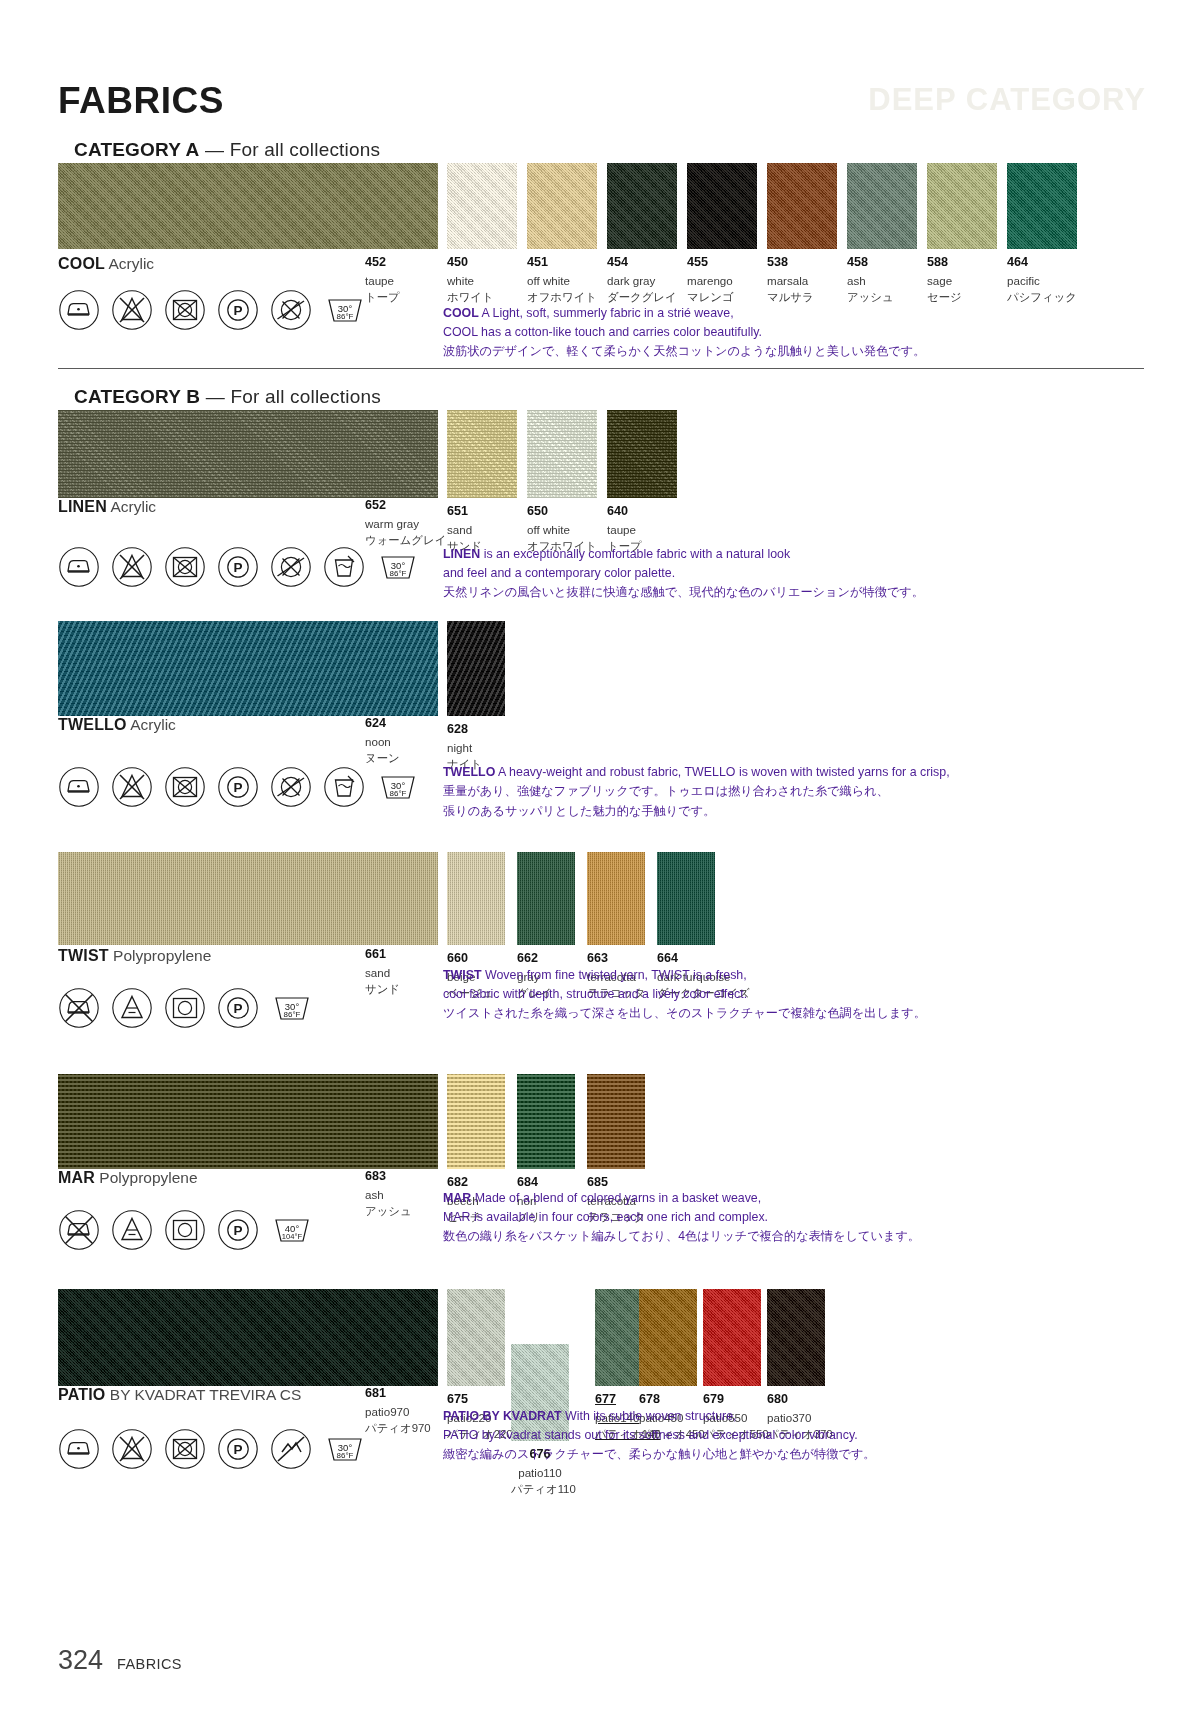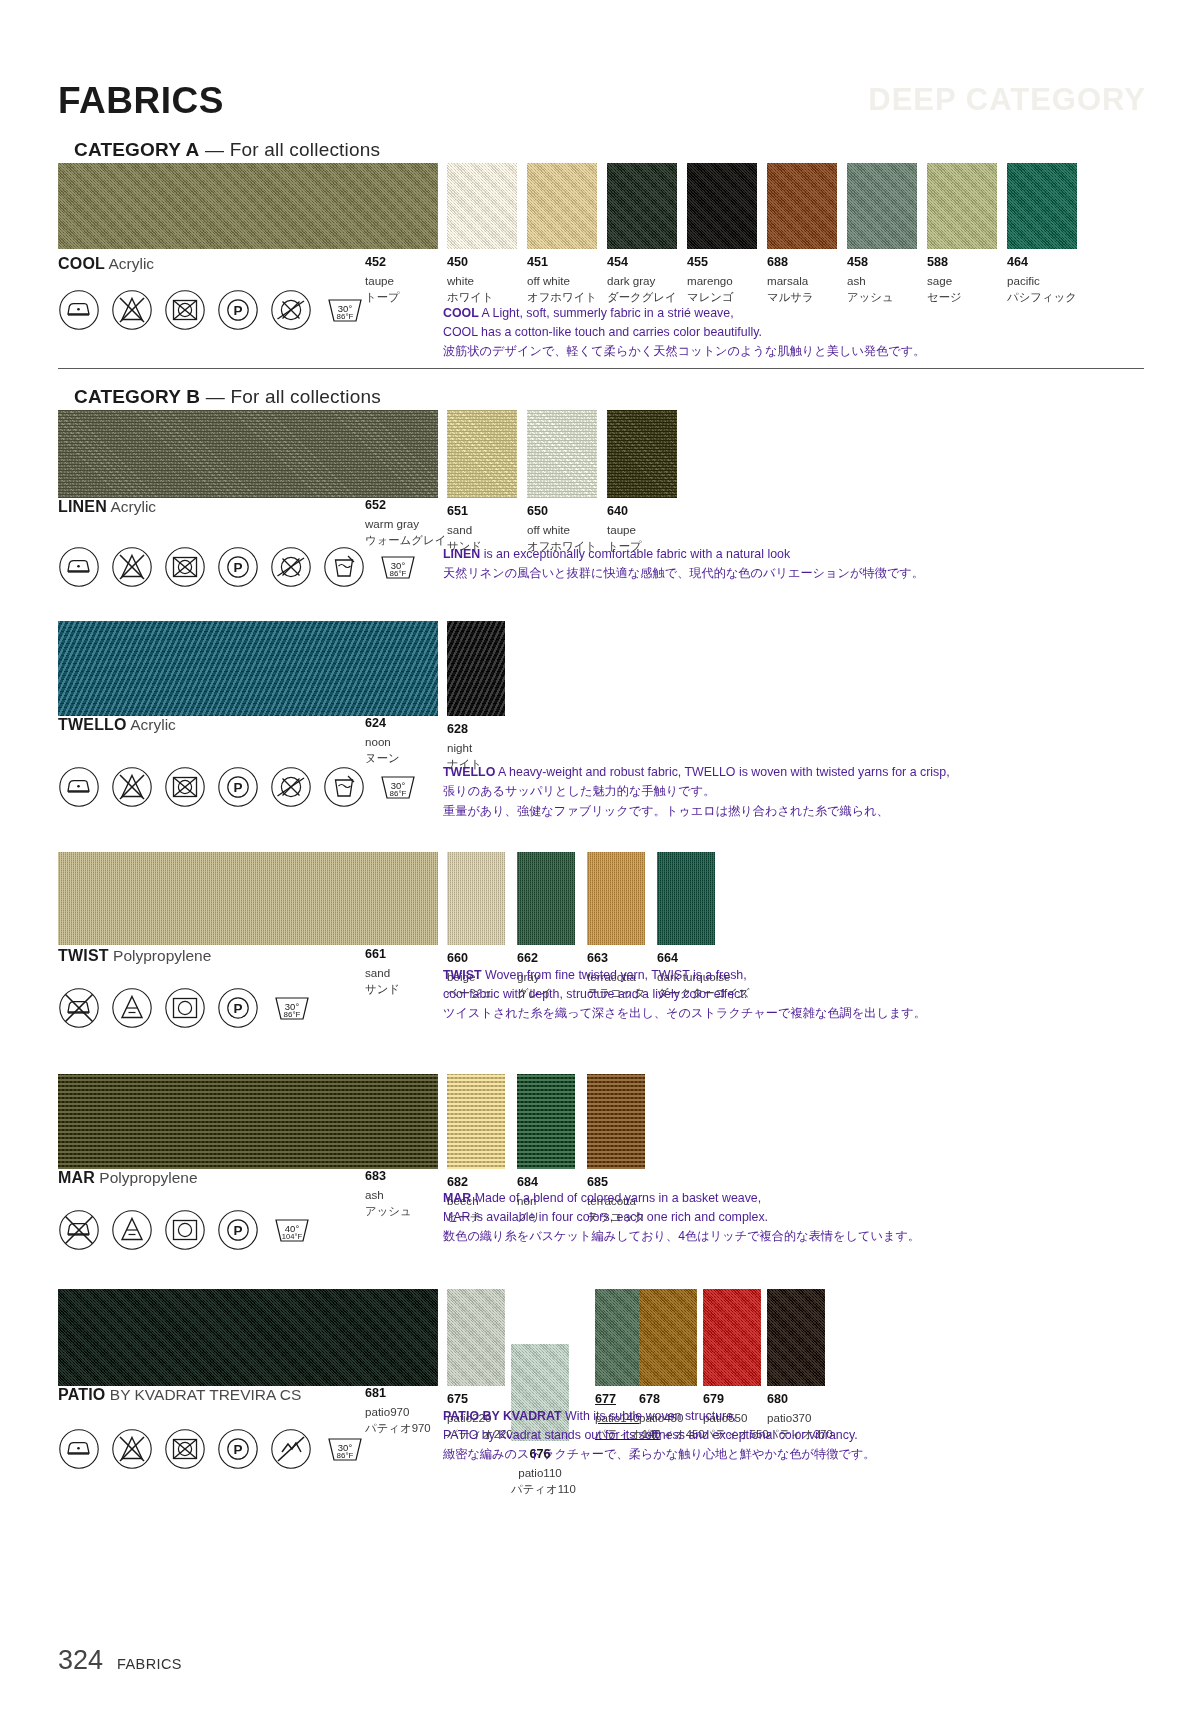--- a/index.html
+++ b/index.html
@@ -129,21 +129,21 @@
         <div class="sw-img" style="height: 86px; background-color: rgb(19, 17, 14); background-image: repeating-linear-gradient(45deg, rgb(45, 43, 40) 0px, rgb(45, 43, 40) 1px, transparent 1px, transparent 2px), repeating-linear-gradient(-45deg, rgb(0, 0, 0) 0px, rgb(0, 0, 0) 1px, transparent 1px, transparent 2px);"></div>
         <div>
           <div class="sw-code">455</div>
           <div class="sw-en">marengo</div>
           <div class="sw-ja">マレンゴ</div>
         </div>
       </div>
       <div class="sw" style="left: 767px; top: 163px; width: 70px;">
         <div class="sw-img" style="height: 86px; background-color: rgb(124, 67, 32); background-image: repeating-linear-gradient(45deg, rgb(150, 93, 58) 0px, rgb(150, 93, 58) 1px, transparent 1px, transparent 2px), repeating-linear-gradient(-45deg, rgb(100, 43, 8) 0px, rgb(100, 43, 8) 1px, transparent 1px, transparent 2px);"></div>
         <div>
-          <div class="sw-code">688</div>
+          <div class="sw-code">538</div>
           <div class="sw-en">marsala</div>
           <div class="sw-ja">マルサラ</div>
         </div>
       </div>
       <div class="sw" style="left: 847px; top: 163px; width: 70px;">
         <div class="sw-img" style="height: 86px; background-color: rgb(102, 122, 109); background-image: repeating-linear-gradient(45deg, rgb(128, 148, 135) 0px, rgb(128, 148, 135) 1px, transparent 1px, transparent 2px), repeating-linear-gradient(-45deg, rgb(78, 98, 85) 0px, rgb(78, 98, 85) 1px, transparent 1px, transparent 2px);"></div>
         <div>
           <div class="sw-code">458</div>
           <div class="sw-en">ash</div>
           <div class="sw-ja">アッシュ</div>
@@ -314,20 +314,21 @@
         <span>
           <svg width="44" height="44" viewBox="0 0 44 44">
             <path d="M6 12 L38 12 L33 33 L11 33 Z" fill="none" stroke="#1a1a1a" stroke-width="1.2"></path>
             <text x="22" y="23.5" text-anchor="middle" font-family="Liberation Sans, sans-serif" font-size="9.5" fill="#1a1a1a">30°</text>
             <text x="22" y="31" text-anchor="middle" font-family="Liberation Sans, sans-serif" font-size="8" fill="#1a1a1a">86°F</text>
           </svg>
         </span>
       </div>
       <div class="desc" style="left: 443px; top: 545px; width: 690px;">
         <div><b>LINEN</b> <span>is an exceptionally comfortable fabric with a natural look</span></div>
+        <div class="en2">and feel and a contemporary color palette.</div>
         <div class="ja">天然リネンの風合いと抜群に快適な感触で、現代的な色のバリエーションが特徴です。</div>
       </div>
     </div>
   <div class="block" id="b-twello">
       <div class="hero" style="top: 621px; width: 380px; height: 95px; background-color: rgb(20, 81, 96); background-image: repeating-linear-gradient(115deg, rgb(66, 127, 142) 0px, rgb(66, 127, 142) 2px, transparent 2px, transparent 5px), repeating-linear-gradient(0deg, rgb(0, 57, 72) 0px, rgb(0, 57, 72) 1px, transparent 1px, transparent 4px);"></div>
       <div class="fab-name" style="left: 58px; top: 716px;"><b>TWELLO</b> <span>Acrylic</span></div>
       <div class="hero-code" style="left: 365px; top: 716px;">
         <div class="sw-code">624</div>
         <div class="sw-en">noon</div>
         <div class="sw-ja">ヌーン</div>
@@ -393,22 +394,22 @@
         <span>
           <svg width="44" height="44" viewBox="0 0 44 44">
             <path d="M6 12 L38 12 L33 33 L11 33 Z" fill="none" stroke="#1a1a1a" stroke-width="1.2"></path>
             <text x="22" y="23.5" text-anchor="middle" font-family="Liberation Sans, sans-serif" font-size="9.5" fill="#1a1a1a">30°</text>
             <text x="22" y="31" text-anchor="middle" font-family="Liberation Sans, sans-serif" font-size="8" fill="#1a1a1a">86°F</text>
           </svg>
         </span>
       </div>
       <div class="desc" style="left: 443px; top: 763px; width: 690px;">
         <div><b>TWELLO</b> <span>A heavy-weight and robust fabric, TWELLO is  woven with twisted yarns for a crisp,</span></div>
+        <div class="ja">重量があり、強健なファブリックです。トゥエロは撚り合わされた糸で織られ、</div>
         <div class="ja">張りのあるサッパリとした魅力的な手触りです。</div>
-        <div class="ja">重量があり、強健なファブリックです。トゥエロは撚り合わされた糸で織られ、</div>
       </div>
     </div>
   <div class="block" id="b-twist">
       <div class="hero" style="top: 852px; width: 380px; height: 93px; background-color: rgb(179, 169, 130); background-image: repeating-linear-gradient(90deg, rgb(205, 195, 156) 0px, rgb(205, 195, 156) 1px, transparent 1px, transparent 2px), repeating-linear-gradient(0deg, rgb(155, 145, 106) 0px, rgb(155, 145, 106) 1px, transparent 1px, transparent 2px);"></div>
       <div class="fab-name" style="left: 58px; top: 947px;"><b>TWIST</b> <span>Polypropylene</span></div>
       <div class="hero-code" style="left: 365px; top: 947px;">
         <div class="sw-code">661</div>
         <div class="sw-en">sand</div>
         <div class="sw-ja">サンド</div>
       </div>

